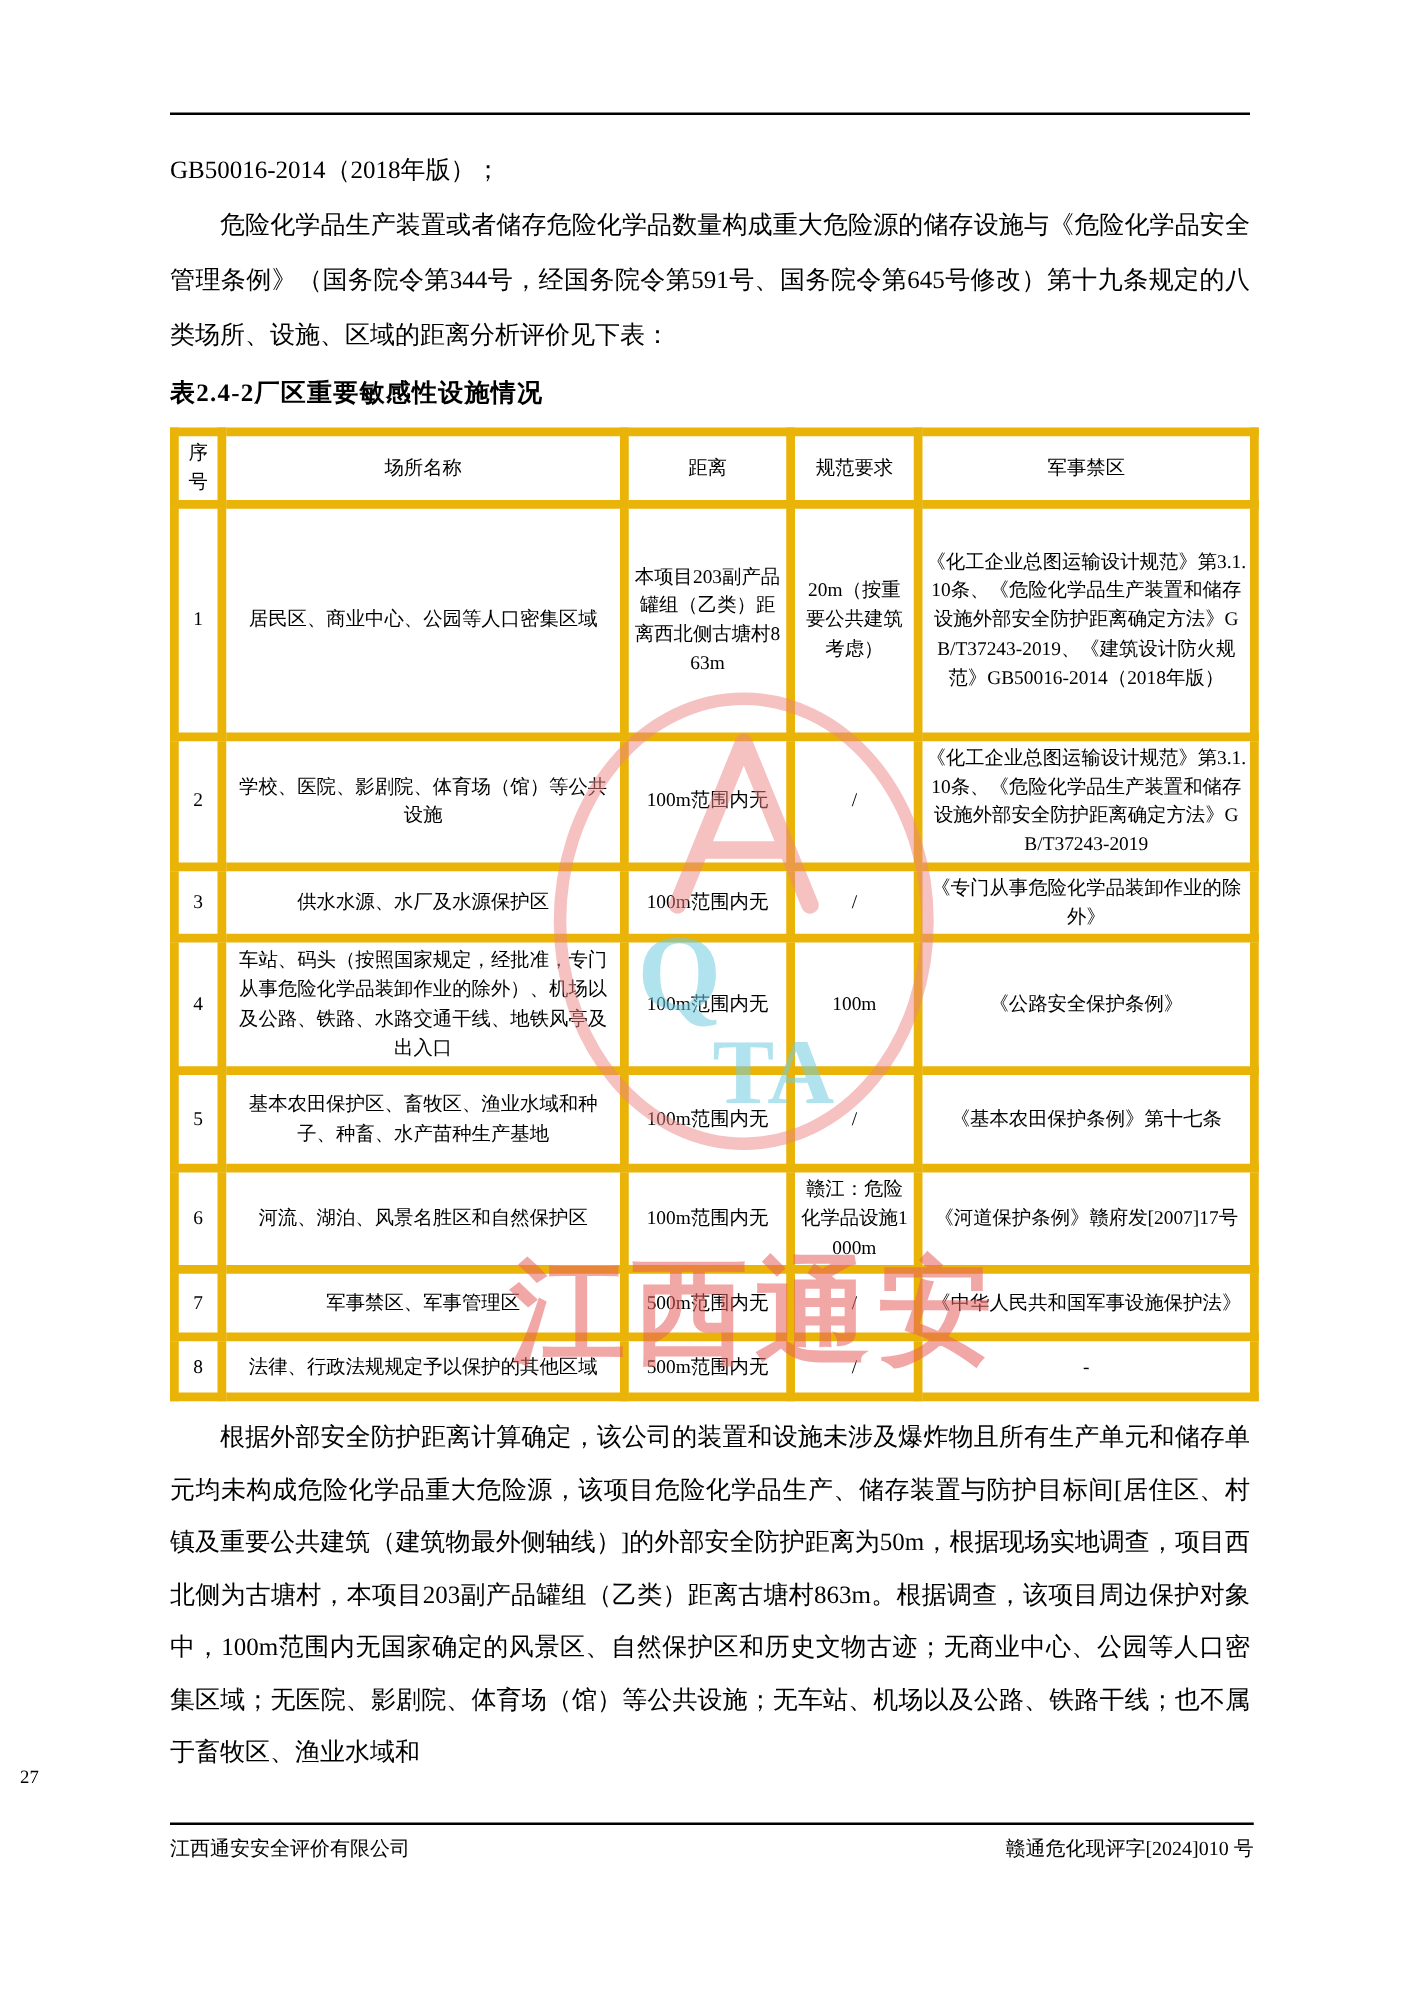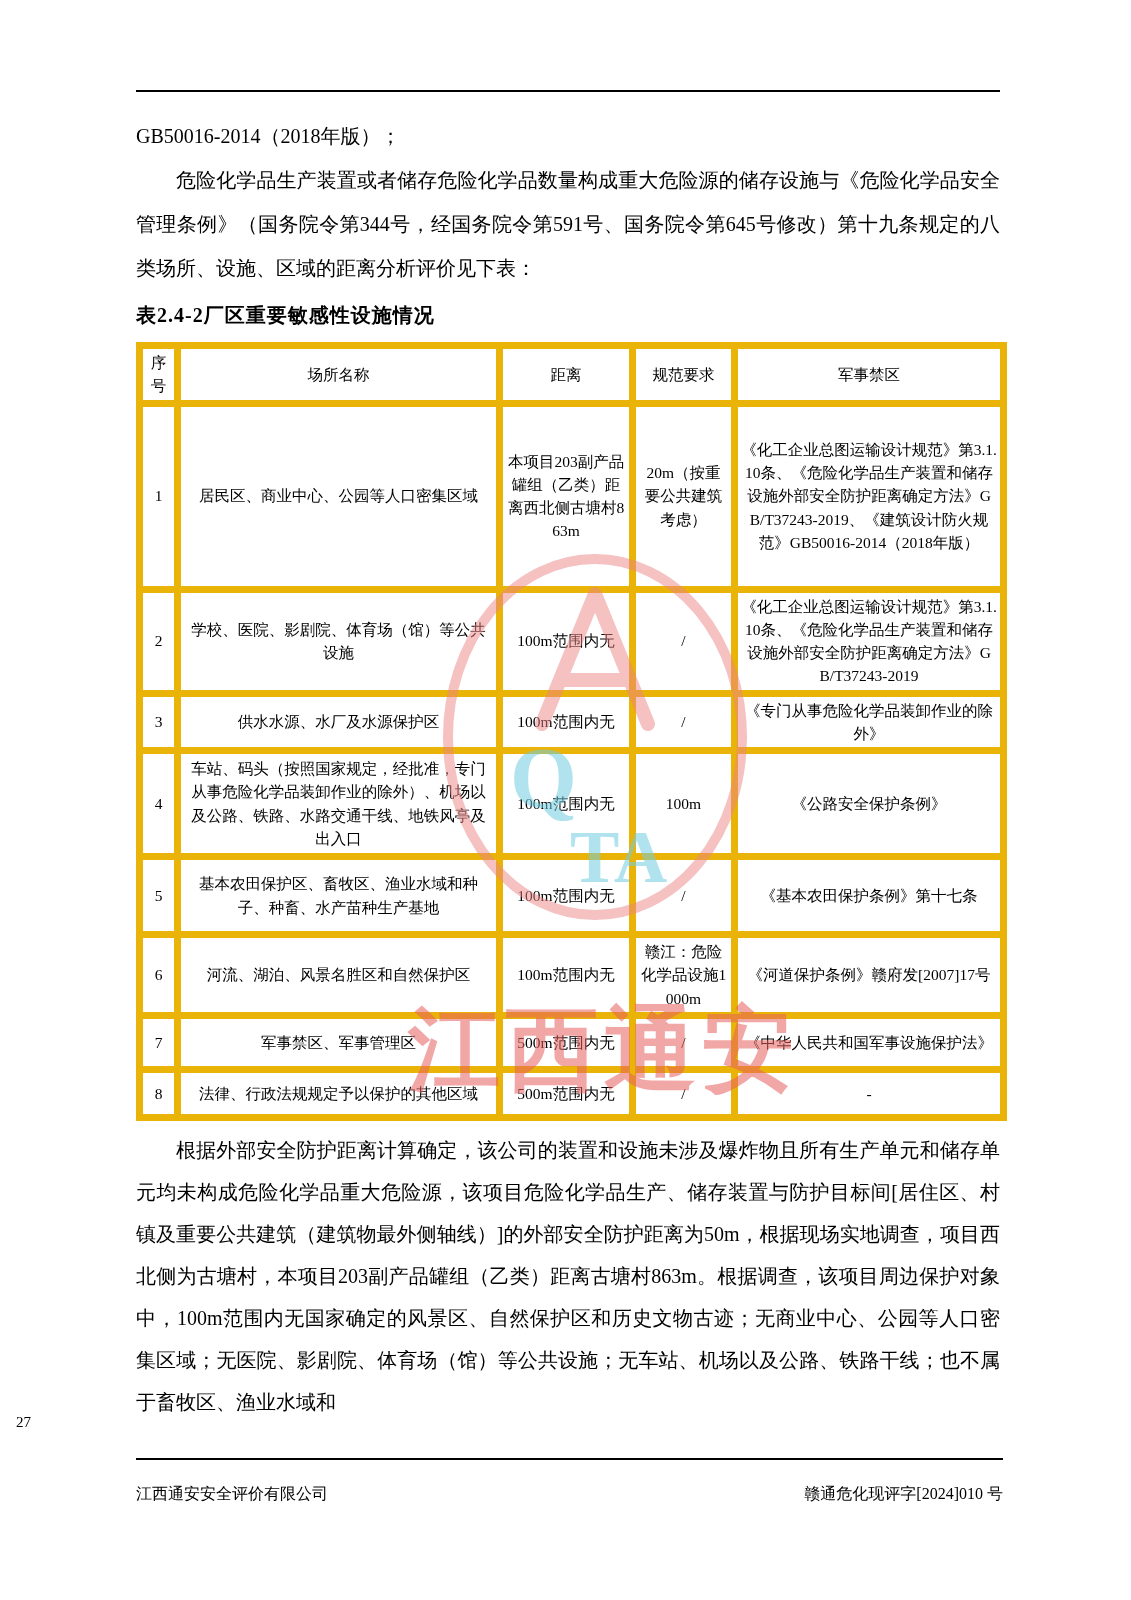--- a/index.html
+++ b/index.html
@@ -68,21 +68,21 @@
     top: 1414px;
     text-align: left;
     font-size: 15px;
     z-index: 1;
   }
   .footer {
     position: absolute;
     left: 136px; right: 128px;
     top: 1458px;
     border-top: 2px solid #000;
-    padding-top: 24px;
+    padding-top: 9px;
     display: flex;
     justify-content: space-between;
     font-size: 16px;
     z-index: 1;
   }
 
   .watermark-seal {
     position: absolute;
     left: 440px;
     top: 552px;

